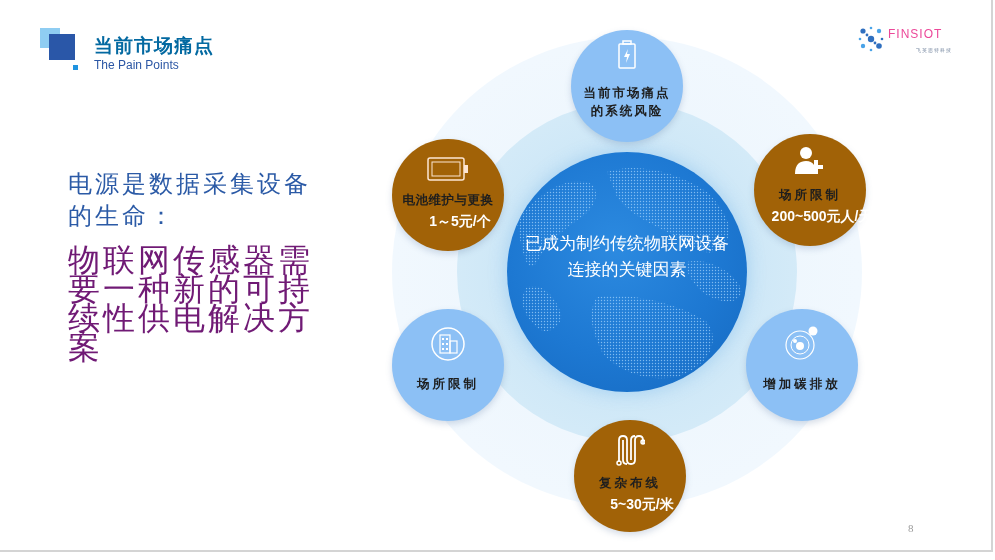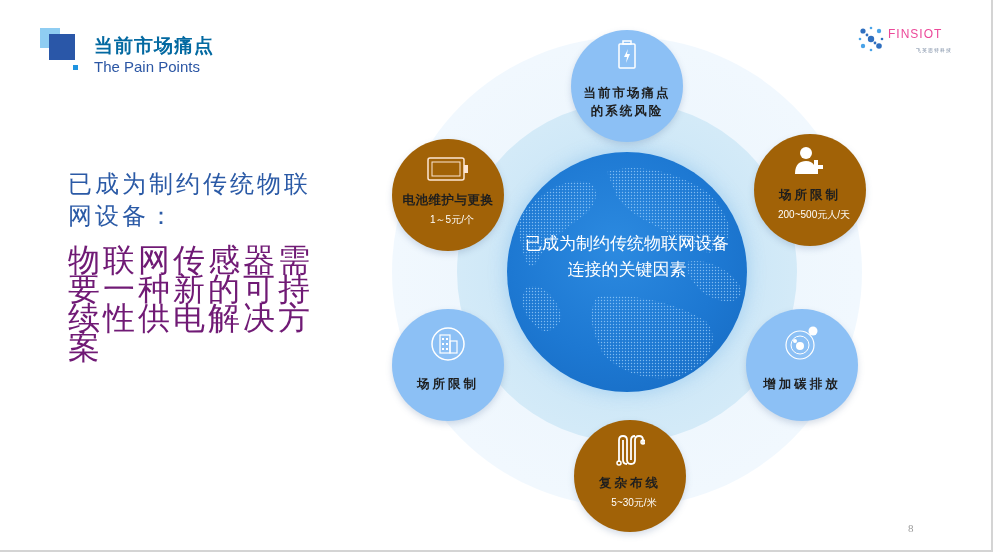--- a/index.html
+++ b/index.html
@@ -7,21 +7,21 @@
   body { position:relative; font-family:"DejaVu Sans", "Liberation Sans", sans-serif; }
   .slide { position:absolute; left:0; top:0; width:993px; height:552px; background:#fff;
     border-right:2px solid #d4d4d4; border-bottom:2px solid #d4d4d4; overflow:hidden; }
 
   
   .hdr-logo { position:absolute; left:40px; top:28px; width:40px; height:40px; }
   .sq1 { position:absolute; left:0; top:0; width:20px; height:20px; background:#8fcdf2; }
   .sq2 { position:absolute; left:9px; top:6px; width:26px; height:26px; background:#2a57a8; }
   .sq3 { position:absolute; left:33px; top:37px; width:5px; height:5px; background:#1f93e0; }
   .hdr-title { position:absolute; left:94px; top:33px; font-size:19px; font-weight:bold; color:#0369a1; letter-spacing:1px; }
-  .hdr-sub { position:absolute; left:94px; top:58px; font-family:"Liberation Sans", sans-serif; font-size:15px; color:#2b56a4; }
+  .hdr-sub { position:absolute; left:94px; top:58px; font-family:"Liberation Sans", sans-serif; font-size:12px; color:#2b56a4; }
 
   
   .brand { position:absolute; left:858px; top:26px; width:110px; height:32px; }
   .brand-mark { position:absolute; left:0; top:0; width:26px; height:26px; }
   .brand-name { position:absolute; left:30px; top:1px; font-family:"Liberation Sans", sans-serif; font-size:12px; color:#ec4899; letter-spacing:1px; }
   .brand-sub { position:absolute; left:58px; top:21px; font-size:5px; color:#7a8ba3; letter-spacing:1px; }
 
   
   .lead { position:absolute; left:68px; top:168px; width:250px; font-size:24px; line-height:32px; color:#2b5aa6; letter-spacing:3px; }
   .body-text { position:absolute; left:68px; top:246px; width:250px; font-size:32px; line-height:29px; color:#701a75; letter-spacing:3px; }
@@ -38,21 +38,21 @@
   .globe svg { position:absolute; left:0; top:0; }
   .globe-text { position:absolute; left:0; top:78px; width:240px; text-align:center; color:#ffffff;
     font-size:17px; line-height:26px; }
 
   .node { position:absolute; width:112px; height:112px; border-radius:50%;
     box-shadow:0 3px 6px rgba(90,120,160,0.25); text-align:center; }
   .node.blue { background:#8cc0f5; }
   .node.orange { background:#a16207; }
   .node .icon { position:absolute; left:50%; transform:translateX(-50%); }
   .node .label { position:absolute; left:0; width:100%; font-size:12.5px; color:#1e1e1e; letter-spacing:2px; line-height:18px; font-weight:bold; }
-  .node .sub { position:absolute; left:4px; width:100%; font-family:"Liberation Sans", sans-serif; font-size:10px; color:#ffffff; }
+  .node .sub { position:absolute; left:12px; width:100%; font-family:"Liberation Sans", sans-serif; font-size:14px; color:#ffffff;font-weight:bold; }
 
   .page-num { position:absolute; left:908px; top:522px; font-size:11px; color:#9a9a9a; font-family:"Liberation Serif", serif; }
 </style>
 </head>
 <body>
 
 <div class="slide">
 
   <div class="hdr-logo">
     <div class="sq1"></div>
@@ -73,21 +73,21 @@
       <circle cx="2" cy="13" r="1.3" fill="#4aa3e8"></circle>
       <circle cx="24" cy="13" r="1.3" fill="#2f6fbf"></circle>
       <circle cx="13" cy="24" r="1.3" fill="#4aa3e8"></circle>
       <circle cx="9" cy="9" r="1.4" fill="#2f6fbf"></circle>
       <circle cx="17" cy="17" r="1.4" fill="#2f6fbf"></circle>
     </svg>
     <div class="brand-name">FINSIOT</div>
     <div class="brand-sub">飞英思特科技</div>
   </div>
 
-  <div class="lead">已成为制约传统物联网设备：</div>
+  <div class="lead">电源是数据采集设备的生命：</div>
   <div class="body-text">物联网传感器需要一种新的可持续性供电解决方案</div>
 
   <div class="ring ring-outer"></div>
   <div class="ring ring-mid"></div>
 
   <div class="globe">
     <svg width="240" height="240" viewBox="0 0 240 240">
       <defs>
         <pattern id="dots" width="3" height="3" patternUnits="userSpaceOnUse">
           <circle cx="1.5" cy="1.5" r="0.7" fill="#9fd0fa" opacity="0.75"></circle>

